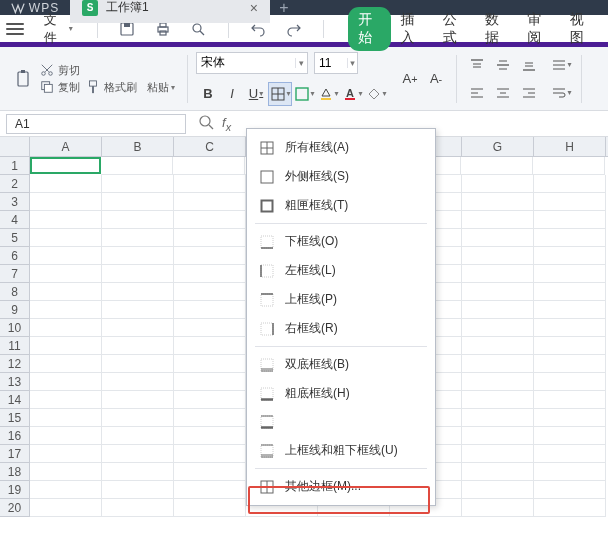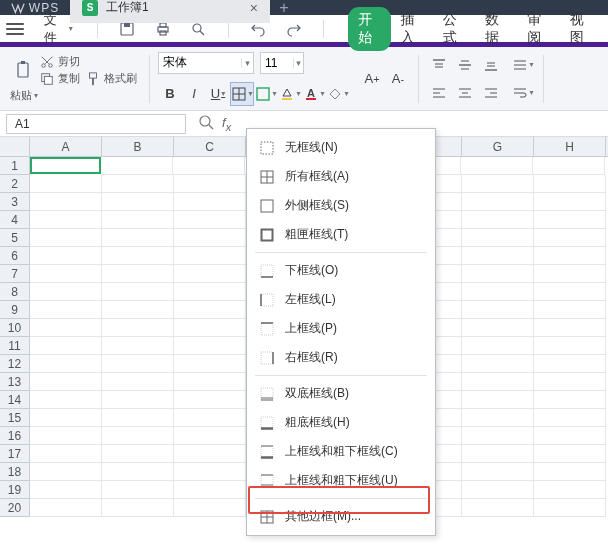--- a/index.html
+++ b/index.html
@@ -15,21 +15,21 @@
 .menubar{height:32px;background:#fff;border-bottom:5px solid #4c1d95;display:flex;align-items:center;padding:0 6px;gap:16px}
 .hamburger{width:20px;height:20px;display:flex;flex-direction:column;justify-content:center;gap:3px;cursor:pointer}
 .hamburger span{height:2px;background:#555;border-radius:1px}
 .file-menu{display:flex;align-items:center;gap:2px;font-size:13px;color:#333;cursor:pointer;padding:0 4px}
 .vsep{width:1px;height:18px;background:#d9dce1;margin:0 4px}
 .qat-ico{width:22px;height:22px;display:flex;align-items:center;justify-content:center;color:#5a6372;cursor:pointer}
 .tabs{display:flex;align-items:center;gap:0;margin-left:4px}
 .tab{padding:4px 10px;font-size:14px;color:#333;cursor:pointer}
 .tab.active{background:#2aa866;color:#fff;border-radius:11px}
 .ribbon{height:64px;background:#f3f5f8;border-bottom:1px solid #d9dce1;display:flex;align-items:center;padding:4px 6px;gap:6px}
-.rgroup{display:flex;flex-direction:column;align-items:flex-start;gap:2px;padding:0 4px}
+.rgroup{display:flex;flex-direction:row;align-items:flex-end;gap:10px;padding:0 4px}
 .rgroup-row{display:flex;align-items:center;gap:2px}
 .rlabel{font-size:11px;color:#555}
 .ribbtn{display:flex;align-items:center;justify-content:center;width:28px;height:24px;cursor:pointer;border-radius:2px;color:#5a6372}
 .combo{display:flex;align-items:center;border:1px solid #c8ccd4;background:#fff;height:22px}
 .combo input{border:none;outline:none;font-size:12px;padding:0 4px;height:20px;width:100%}
 .combo .dd{width:14px;text-align:center;color:#777;border-left:1px solid #e0e2e8;cursor:pointer;font-size:9px}
 .fontrow{display:flex;gap:6px;margin-bottom:4px}
 .stylebtns{display:flex;gap:0}
 .sb{width:24px;height:24px;display:flex;align-items:center;justify-content:center;cursor:pointer;font-size:13px;color:#444}
 .sb svg{width:16px;height:16px}
@@ -162,21 +162,21 @@
       </div>
     </div>
     <div style="display:flex;align-items:center;gap:1px">
       <span class="rlabel">粘贴</span>
       <span class="dd-caret">▾</span>
     </div>
   </div>
   <div class="rsep"></div>
   <div style="display:flex;flex-direction:column;gap:4px">
     <div class="fontrow">
-      <div class="combo" style="width:96px">
+      <div class="combo" style="width:112px">
         <input value="宋体" style="">
         <span class="dd">▾</span>
       </div>
       <div class="combo" style="width:44px">
         <input value="11" style="">
         <span class="dd">▾</span>
       </div>
     </div>
     <div class="stylebtns">
       <div class="sb" style="font-weight:bold">B</div>
@@ -543,28 +543,20 @@
         <div class="cell"></div>
         <div class="cell"></div>
       </div>
     </div>
 </div>
 
 <div class="dropdown" id="border-dd">
     <div class="dditem">
       <span class="ddicon">
         <svg width="14" height="14" viewBox="0 0 14 14">
-          <rect x="1" y="1" width="12" height="12" fill="none" stroke="#666" stroke-dasharray="1.5 1.5"></rect>
-        </svg>
-      </span>
-      <span>无框线(N)</span>
-    </div>
-    <div class="dditem">
-      <span class="ddicon">
-        <svg width="14" height="14" viewBox="0 0 14 14">
           <rect x="1" y="1" width="12" height="12" fill="none" stroke="#666"></rect>
           <line x1="1" y1="7" x2="13" y2="7" stroke="#666"></line>
           <line x1="7" y1="1" x2="7" y2="13" stroke="#666"></line>
         </svg>
       </span>
       <span>所有框线(A)</span>
     </div>
     <div class="dditem">
       <span class="ddicon">
         <svg width="14" height="14" viewBox="0 0 14 14">
@@ -639,21 +631,20 @@
       <span>粗底框线(H)</span>
     </div>
     <div class="dditem">
       <span class="ddicon">
         <svg width="14" height="14" viewBox="0 0 14 14">
           <rect x="1" y="1" width="12" height="12" fill="none" stroke="#ccc" stroke-dasharray="1 1"></rect>
           <line x1="1" y1="1" x2="13" y2="1" stroke="#666"></line>
           <line x1="1" y1="12.5" x2="13" y2="12.5" stroke="#666" stroke-width="2.5"></line>
         </svg>
       </span>
-      <span>上框线和粗下框线(C)</span>
     </div>
     <div class="dditem">
       <span class="ddicon">
         <svg width="14" height="14" viewBox="0 0 14 14">
           <rect x="1" y="1" width="12" height="12" fill="none" stroke="#ccc" stroke-dasharray="1 1"></rect>
           <line x1="1" y1="1" x2="13" y2="1" stroke="#666"></line>
           <line x1="1" y1="11" x2="13" y2="11" stroke="#666"></line>
           <line x1="1" y1="13" x2="13" y2="13" stroke="#666"></line>
         </svg>
       </span>

